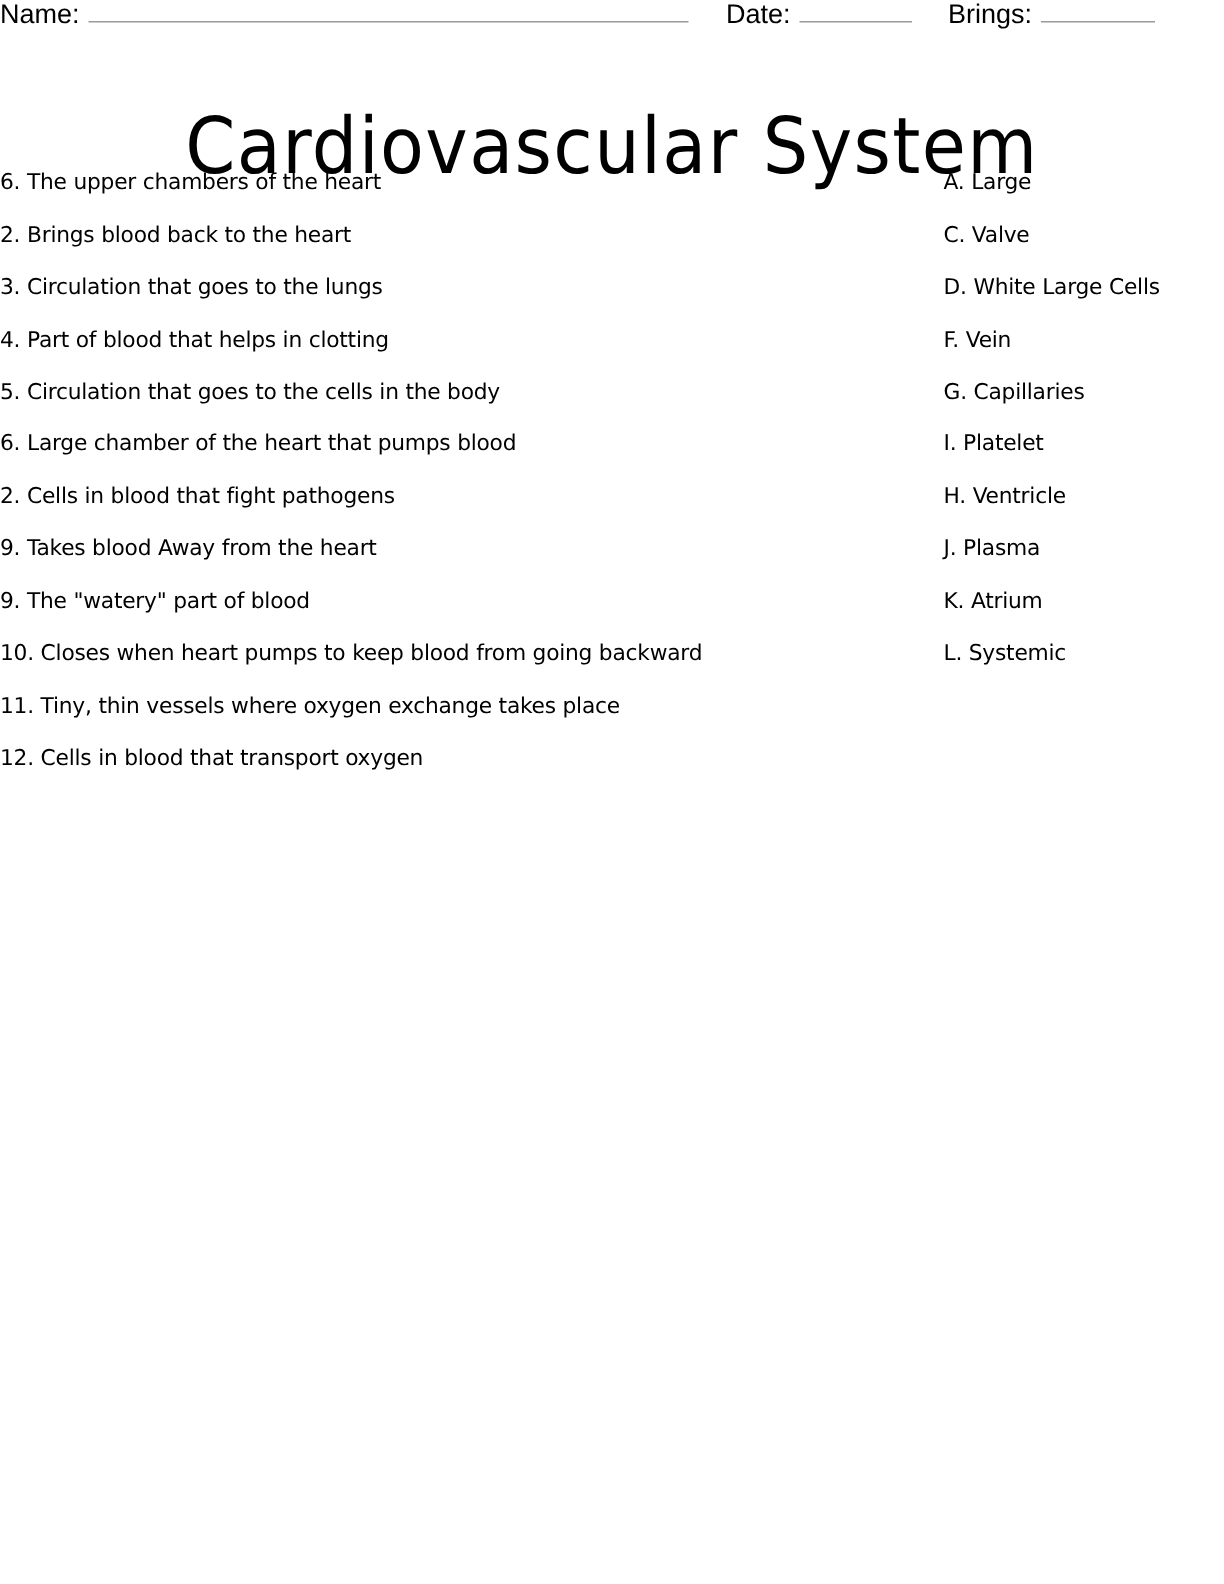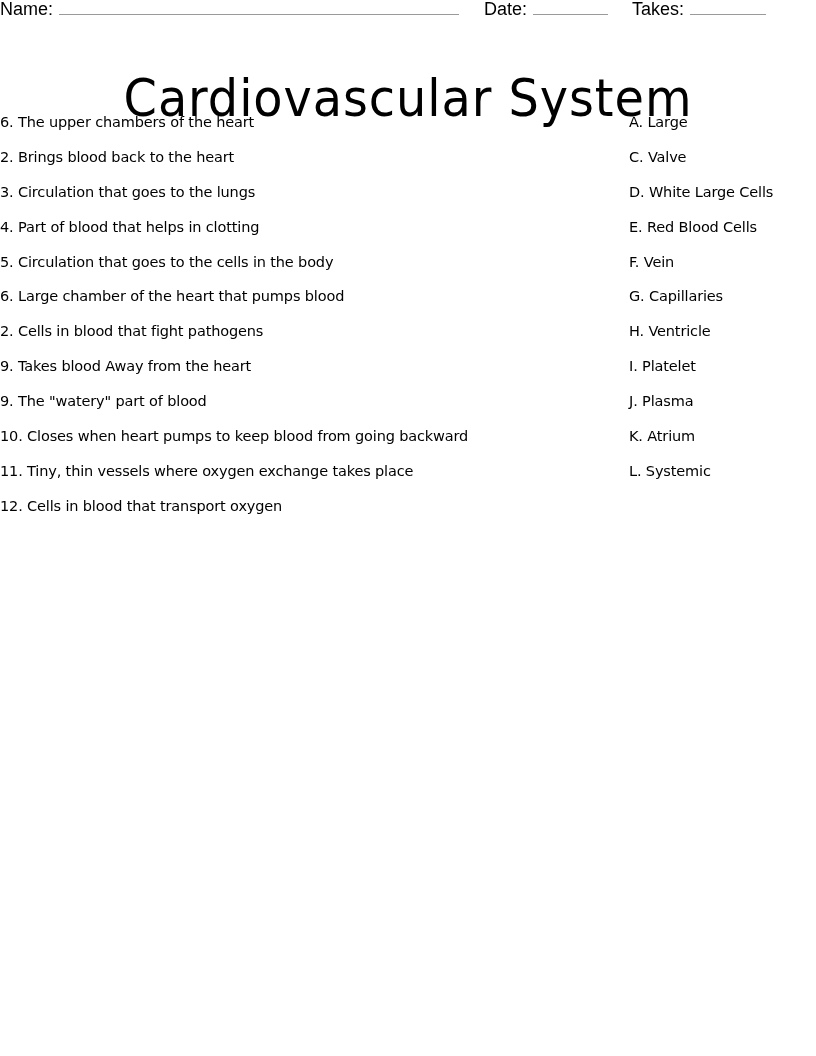--- a/index.html
+++ b/index.html
@@ -73,21 +73,21 @@
 <body>
 
 <div class="header-line">
   <span class="header-field" style="left:0;">
     <span>Name:</span><span class="blank" style="width:400px;"></span>
   </span>
   <span class="header-field" style="left:484px;">
     <span>Date:</span><span class="blank" style="width:75px;"></span>
   </span>
   <span class="header-field" style="left:632px;">
-    <span>Takes:</span><span class="blank" style="width:76px;"></span>
+    <span>Brings:</span><span class="blank" style="width:76px;"></span>
   </span>
 </div>
 
 <h1 class="title">Cardiovascular System</h1>
 
 <ul class="clue-list">
   <li>6. The upper chambers of the heart</li>
   <li>2. Brings blood back to the heart</li>
   <li>3. Circulation that goes to the lungs</li>
   <li>4. Part of blood that helps in clotting</li>
@@ -98,21 +98,20 @@
   <li>9. The "watery" part of blood</li>
   <li>10. Closes when heart pumps to keep blood from going backward</li>
   <li>11. Tiny, thin vessels where oxygen exchange takes place</li>
   <li>12. Cells in blood that transport oxygen</li>
 </ul>
 
 <ul class="answer-list">
   <li>A. Large</li>
   <li>C. Valve</li>
   <li>D. White Large Cells</li>
-  <li>E. Red Blood Cells</li>
   <li>F. Vein</li>
   <li>G. Capillaries</li>
+  <li>I. Platelet</li>
   <li>H. Ventricle</li>
-  <li>I. Platelet</li>
   <li>J. Plasma</li>
   <li>K. Atrium</li>
   <li>L. Systemic</li>
 </ul>
 
 </body></html>

